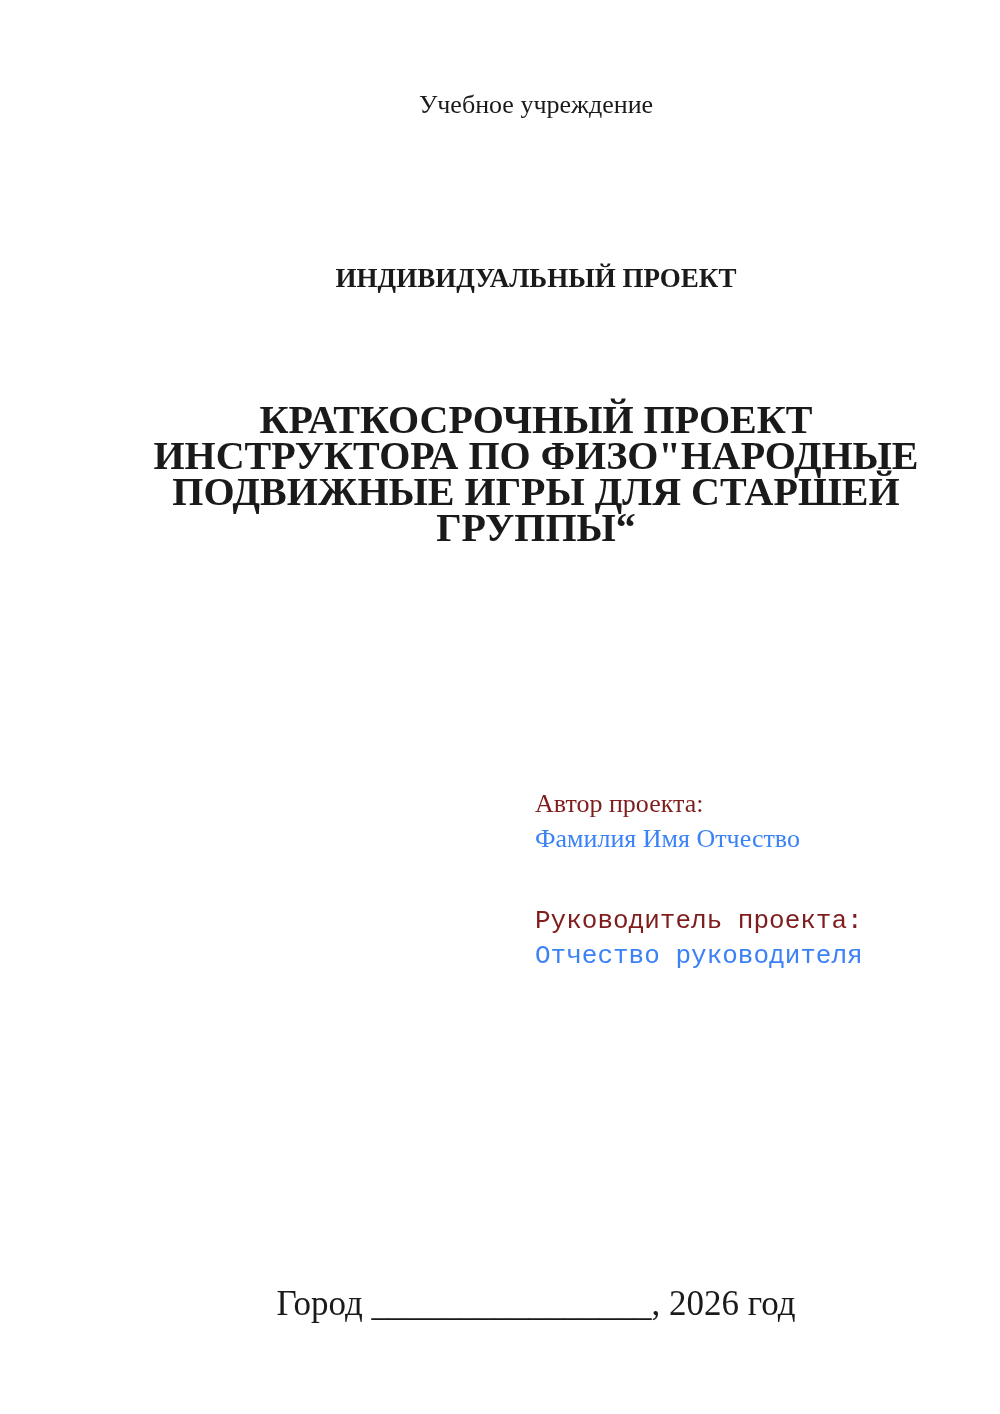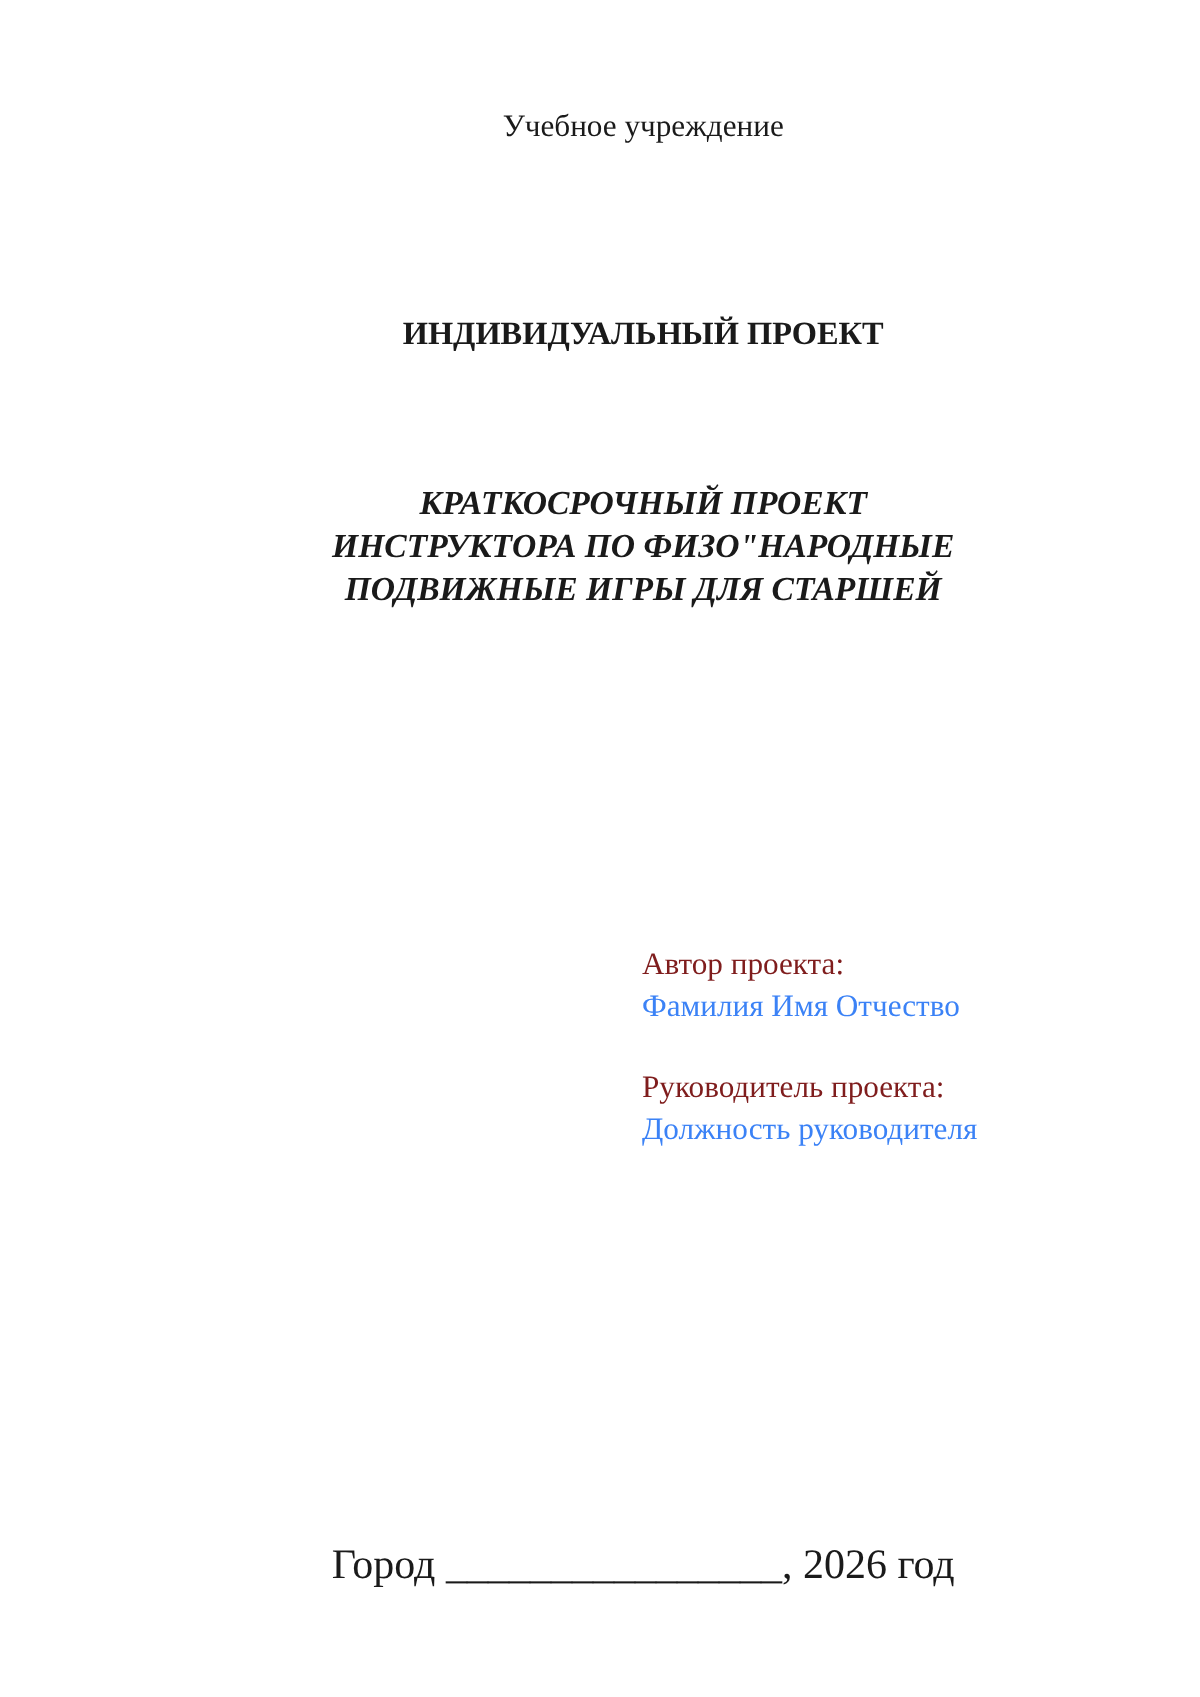--- a/index.html
+++ b/index.html
@@ -29,36 +29,36 @@
     line-height: 30px;
   }
   .doc-type {
     top: 262px;
     font-size: 27px;
     font-weight: bold;
     line-height: 32px;
   }
   .project-title {
     top: 402px;
-    font-size: 28px;
+    font-size: 40px;
     font-weight: bold;
     line-height: 36px;
     margin: 0;
-    font-style: italic;
   }
   .credits {
     position: absolute;
     left: 535px;
     top: 786px;
     font-size: 26px;
     line-height: 35px;
     text-align: left;
   }
   .credit-group.second {
-    margin-top: 32px;
+    margin-top: 48px;
+    font-family: Liberation Mono, monospace;
   }
   .credit-label {
     color: #7f1d1d;
   }
   .credit-value {
     color: #3b82f6;
   }
   .footer-line {
     top: 1288px;
     font-size: 35px;
@@ -71,28 +71,29 @@
 <div class="page">
 
   <div class="centered-band org-name">Учебное учреждение</div>
 
   <div class="centered-band doc-type">ИНДИВИДУАЛЬНЫЙ ПРОЕКТ</div>
 
   <h1 class="centered-band project-title">
     <div>КРАТКОСРОЧНЫЙ ПРОЕКТ</div>
     <div>ИНСТРУКТОРА ПО ФИЗО"НАРОДНЫЕ</div>
     <div>ПОДВИЖНЫЕ ИГРЫ ДЛЯ СТАРШЕЙ</div>
+    <div>ГРУППЫ“</div>
   </h1>
 
   <div class="credits">
     <div class="credit-group">
       <div class="credit-label">Автор проекта:</div>
       <div class="credit-value">Фамилия Имя Отчество</div>
     </div>
     <div class="credit-group second">
       <div class="credit-label">Руководитель проекта:</div>
-      <div class="credit-value">Должность руководителя</div>
+      <div class="credit-value">Отчество руководителя</div>
     </div>
   </div>
 
   <div class="centered-band footer-line">Город ________________, 2026 год</div>
 
 </div>
 
 </body></html>

